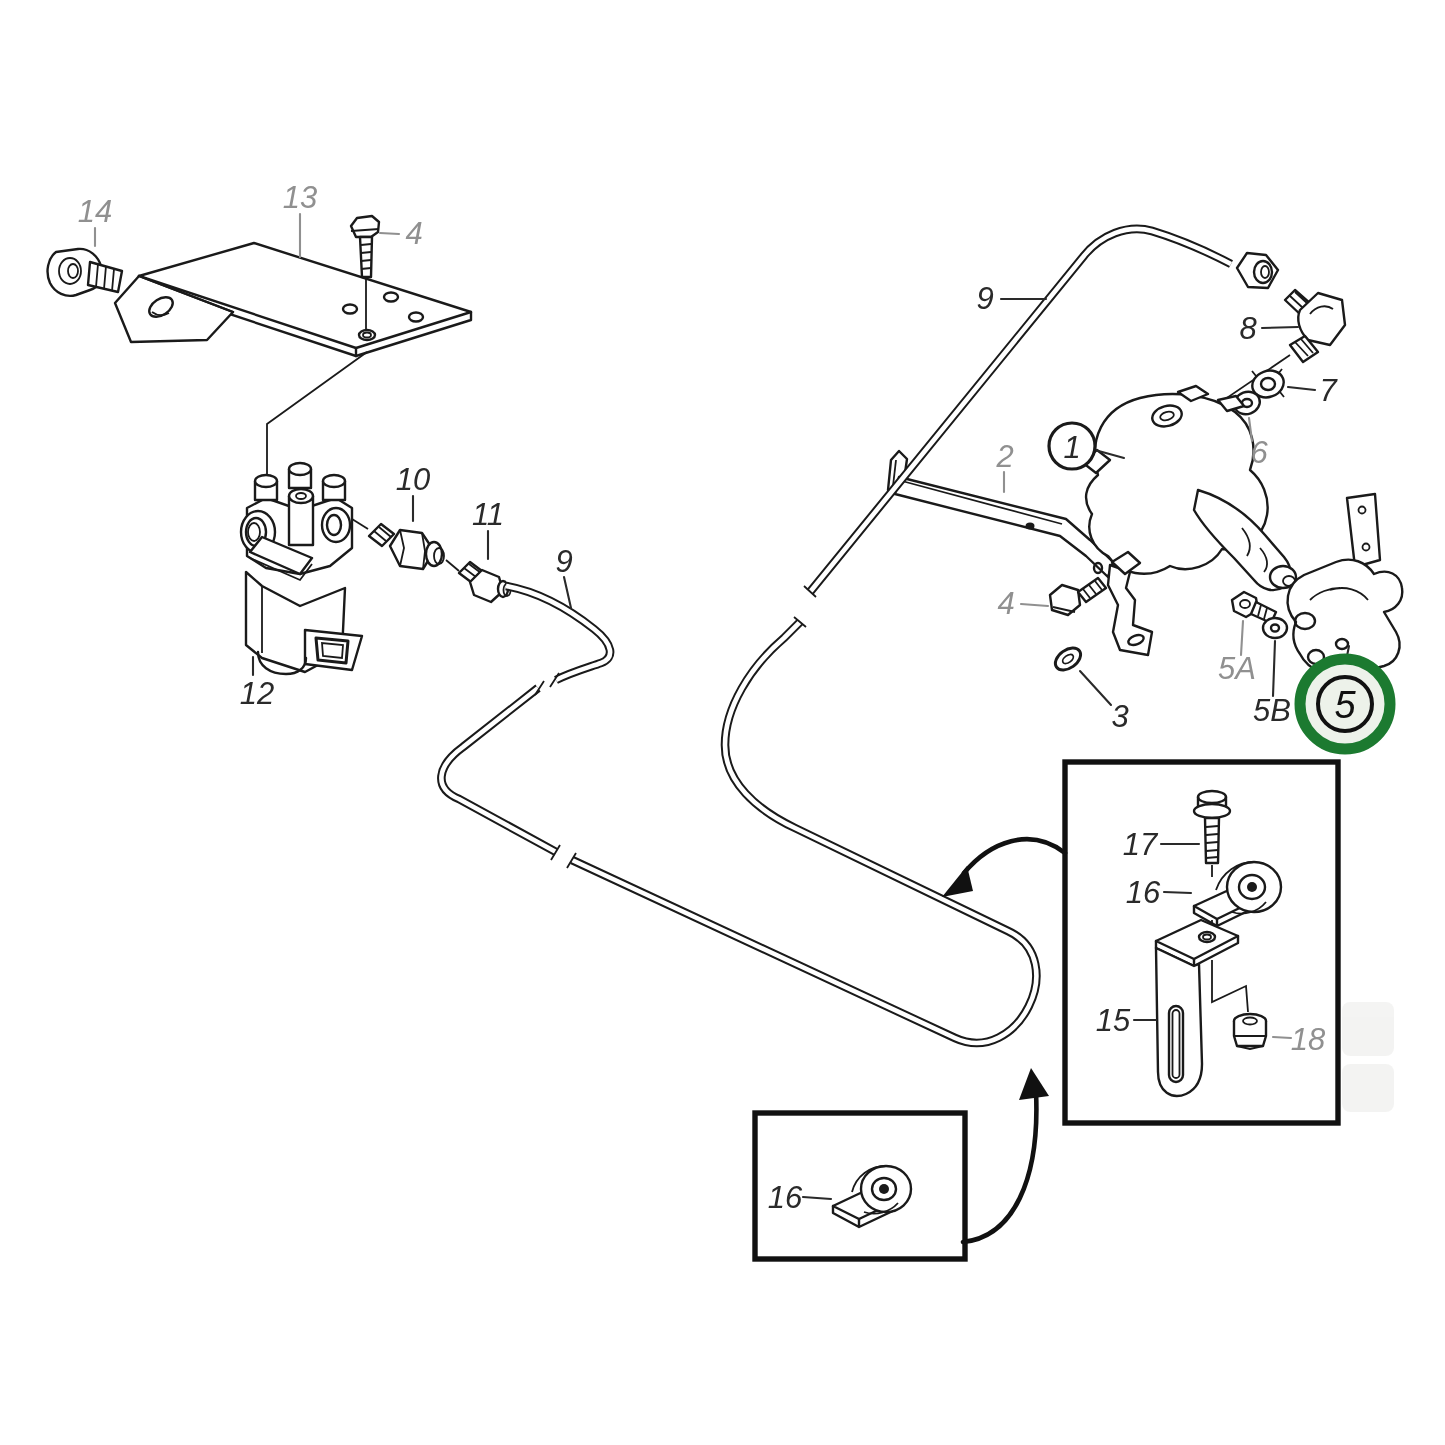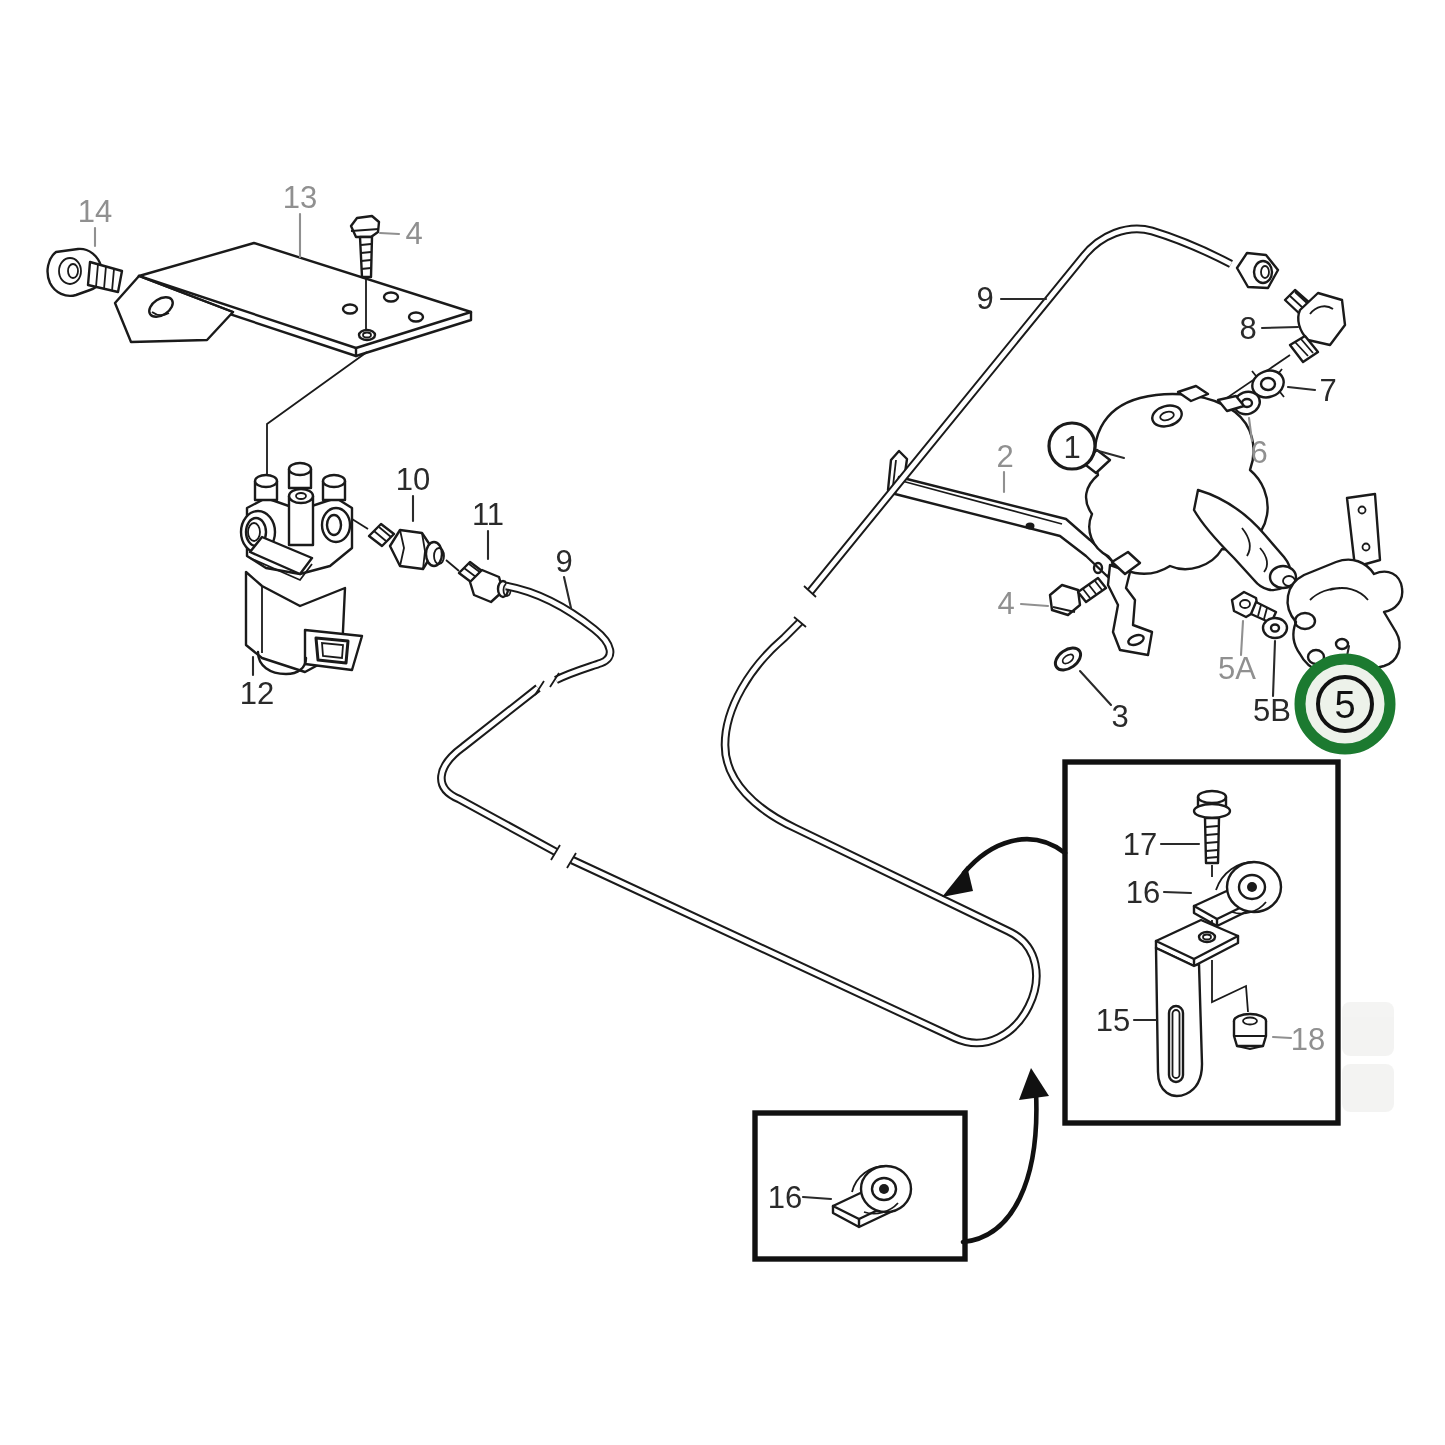--- a/index.html
+++ b/index.html
@@ -1,17 +1,17 @@
 <!DOCTYPE html>
 <html><head>
 <meta charset="utf-8">
 <style>
   html,body{margin:0;padding:0;background:#ffffff;}
   .stage{position:relative;width:1445px;height:1445px;background:#ffffff;overflow:hidden;
-         font-family:"Liberation Sans", sans-serif;}
+         font-family:"Liberation Sans", sans-serif;font-style:italic;}
   svg{display:block}
   .ln{fill:none;stroke:#1a1a1a;stroke-width:2.4;stroke-linejoin:round;stroke-linecap:round;}
   .ln3{fill:none;stroke:#1a1a1a;stroke-width:3;stroke-linejoin:round;stroke-linecap:round;}
   .fw{fill:#ffffff;stroke:#1a1a1a;stroke-width:2.4;stroke-linejoin:round;}
   .fw3{fill:#ffffff;stroke:#1a1a1a;stroke-width:3;stroke-linejoin:round;}
   .pipeO{fill:none;stroke:#1a1a1a;stroke-width:8.6;stroke-linejoin:round;stroke-linecap:butt;}
   .pipeI{fill:none;stroke:#ffffff;stroke-width:4.6;stroke-linejoin:round;stroke-linecap:butt;}
   .lbl{font-family:"Liberation Sans", sans-serif;font-size:31px;}
   .lblk{fill:#2a2a2a;}
   .lblg{fill:#909090;}

